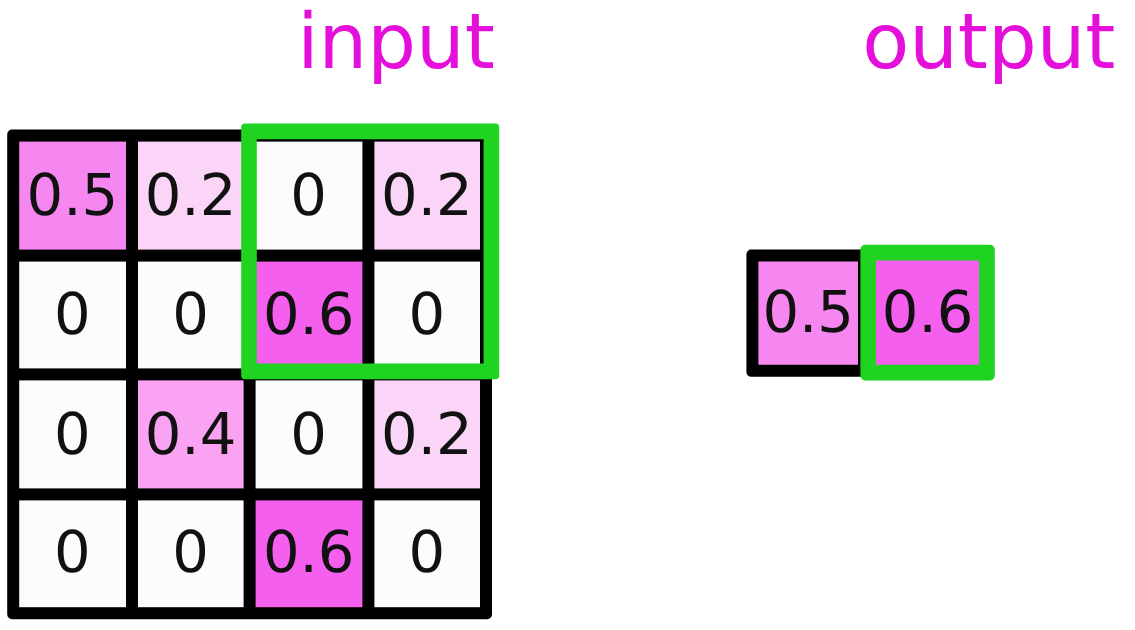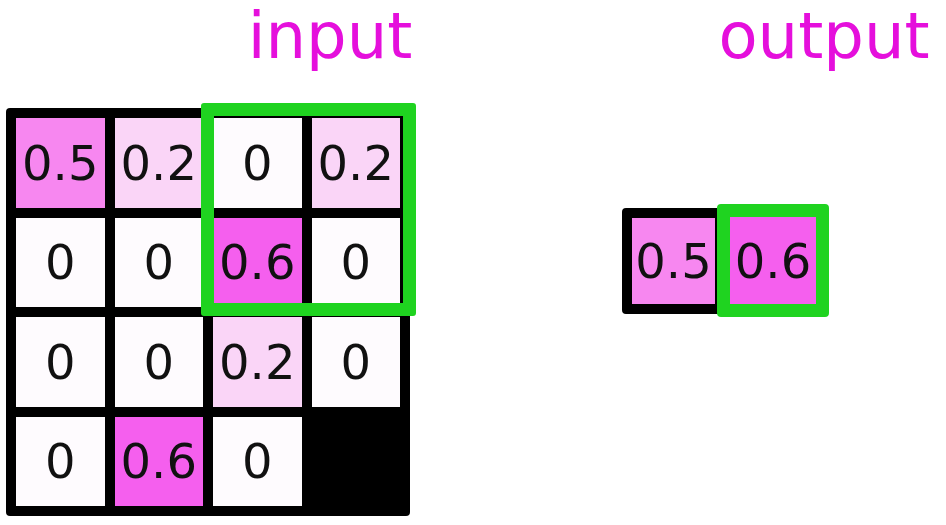--- a/index.html
+++ b/index.html
@@ -106,20 +106,21 @@
   <div id="input-grid">
       <div class="cell" style="background: rgb(247, 135, 240);">0.5</div>
       <div class="cell" style="background: rgb(250, 213, 247);">0.2</div>
       <div class="cell" style="background: rgb(254, 251, 254);">0</div>
       <div class="cell" style="background: rgb(250, 213, 247);">0.2</div>
       <div class="cell" style="background: rgb(254, 251, 254);">0</div>
       <div class="cell" style="background: rgb(254, 251, 254);">0</div>
       <div class="cell" style="background: rgb(245, 95, 238);">0.6</div>
       <div class="cell" style="background: rgb(254, 251, 254);">0</div>
       <div class="cell" style="background: rgb(254, 251, 254);">0</div>
+      <div class="cell" style="background: rgb(249, 163, 242);">0.4</div>
       <div class="cell" style="background: rgb(254, 251, 254);">0</div>
       <div class="cell" style="background: rgb(250, 213, 247);">0.2</div>
       <div class="cell" style="background: rgb(254, 251, 254);">0</div>
       <div class="cell" style="background: rgb(254, 251, 254);">0</div>
       <div class="cell" style="background: rgb(245, 95, 238);">0.6</div>
       <div class="cell" style="background: rgb(254, 251, 254);">0</div>
     </div>
 
   <div id="green-window" style="border-color: rgb(31, 211, 32);"></div>
 

